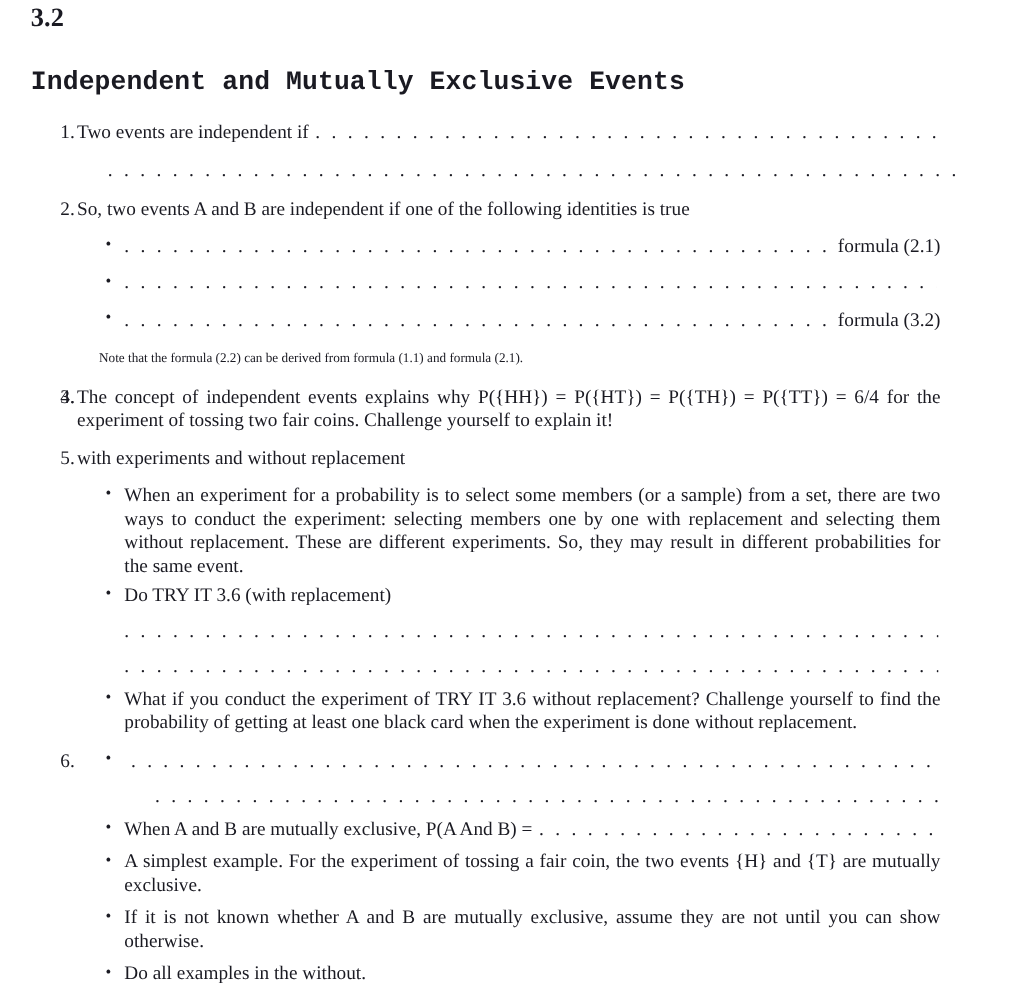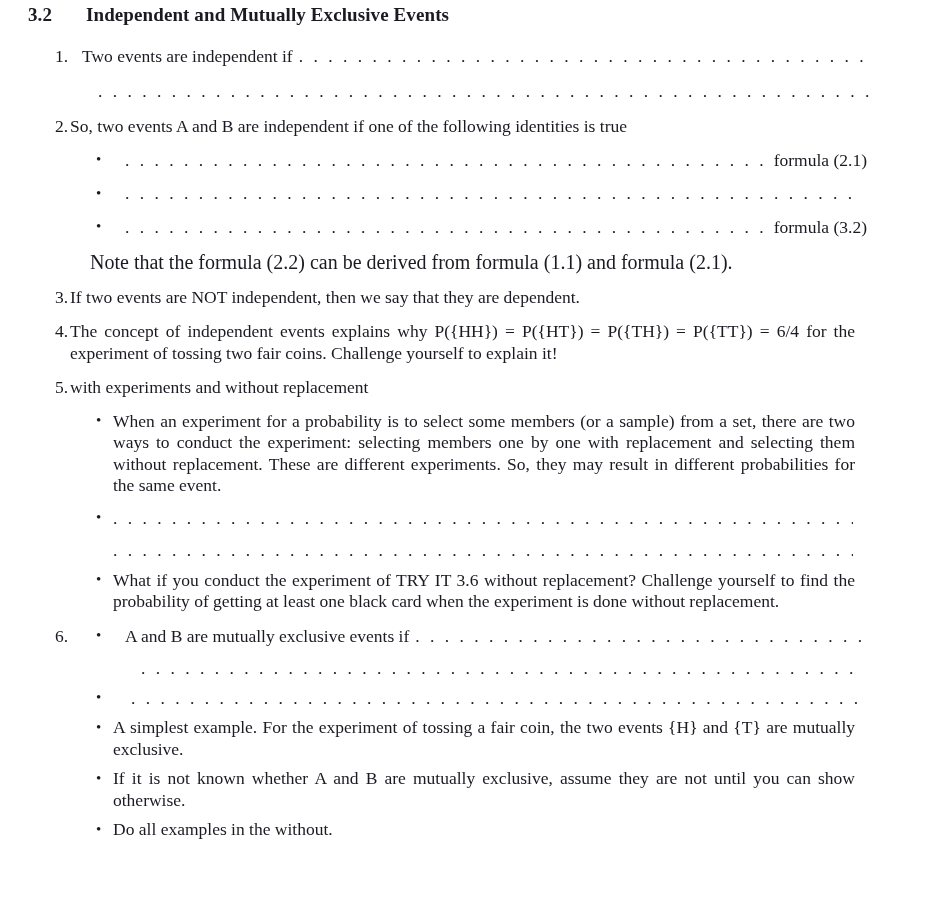--- a/index.html
+++ b/index.html
@@ -20,31 +20,33 @@
     height: 904px;
     box-sizing: border-box;
     padding: 0;
   }
 
   
   .section-heading {
     display: flex;
     align-items: baseline;
     font-weight: bold;
-    font-size: 19px;
+    font-size: 24px;
     letter-spacing: 0.1px;
     margin: 4px 0 0 0;
     padding: 0 0 0 28px;
+    flex-direction: column;
   }
   .section-number {
     width: 58px;
     flex: 0 0 58px;
   }
   .section-title {
     white-space: nowrap;
+    font-family: Liberation Mono, monospace;
   }
 
   
   .enum {
     margin: 0;
     padding: 0;
     list-style: none;
   }
   .enum > li {
     position: relative;
@@ -106,29 +108,28 @@
     letter-spacing: 3.0px;
     font-size: 17.5px;
     margin-top: 13px;
     height: 21.5px;
     line-height: 21.5px;
   }
 
   .note-line {
     display: block;
     margin-top: 14px;
-    font-size: 20px;
+    font-size: 12px;
     line-height: 21.5px;
   }
 
   .fill-flex {
     display: flex;
     align-items: baseline;
     width: 100%;
-    margin-left: 12px;
   }
   .fill-flex .lead { flex: 0 0 auto; white-space: nowrap; }
   .fill-flex .grow {
     flex: 1 1 auto;
     overflow: hidden;
     white-space: nowrap;
     letter-spacing: 3.0px;
     min-width: 0;
   }
   .fill-flex .tail { flex: 0 0 auto; white-space: nowrap; padding-left: 4px; font-family: Liberation Serif, serif; }
@@ -190,41 +191,41 @@
             </span>
           </li>
         </ul>
 
         <span class="note-line" style="margin-left:20px;">Note that the formula (2.2) can be derived from formula (1.1) and formula (2.1).</span>
       </span>
     </li>
 
     <li class="tight">
       <span class="marker">3.</span>
-      <span class="item-body nojust">If two events are NOT independent, then we say that they are dependent.</span>
     </li>
 
     <li class="tight">
       <span class="marker">4.</span>
       <span class="item-body">The concept of independent events explains why P({HH}) = P({HT}) = P({TH}) = P({TT}) = 6/4 for the experiment of tossing two fair coins. Challenge yourself to explain it!</span>
     </li>
 
     <li class="tight">
       <span class="marker">5.</span>
       <span class="item-body nojust">
         <span>with experiments and without replacement</span>
 
         <ul class="items" style="margin-top:12px;">
           <li style="margin-top:0;">
             <span class="bullet">•</span>
             <span class="bullet-body">When an experiment for a probability is to select some members (or a sample) from a set, there are two ways to conduct the experiment: selecting members one by one with replacement and selecting them without replacement. These are different experiments. So, they may result in different probabilities for the same event.</span>
           </li>
           <li style="margin-top:5px;">
             <span class="bullet">•</span>
             <span class="bullet-body nojust">
+              <span>Do TRY IT 3.6 (with replacement)</span>
               <span class="dotrow" style="width:740px;margin-top:11px;">. . . . . . . . . . . . . . . . . . . . . . . . . . . . . . . . . . . . . . . . . . . . . . . . . . . . . . . . . . . . . . . . . . . . . . . . . . . . . . . . . . . . . . . . . . . . . . . . . . . . . . . . . . . . . . . . . . . . . . . . . . . . . . . . . . . . . . . . . . . . . . . . . .</span>
               <span class="dotrow" style="width:740px;margin-top:11px;">. . . . . . . . . . . . . . . . . . . . . . . . . . . . . . . . . . . . . . . . . . . . . . . . . . . . . . . . . . . . . . . . . . . . . . . . . . . . . . . . . . . . . . . . . . . . . . . . . . . . . . . . . . . . . . . . . . . . . . . . . . . . . . . . . . . . . . . . . . . . . . . . . .</span>
             </span>
           </li>
           <li style="margin-top:8px;">
             <span class="bullet">•</span>
             <span class="bullet-body">What if you conduct the experiment of TRY IT 3.6 without replacement? Challenge yourself to find the probability of getting at least one black card when the experiment is done without replacement.</span>
           </li>
         </ul>
       </span>
@@ -232,30 +233,30 @@
 
     <li style="margin-top:13px;">
       <span class="marker">6.</span>
       <span class="item-body nojust">
 
         <ul class="items" style="margin-top:12px;">
           <li style="margin-top:0;">
             <span class="bullet">•</span>
             <span class="bullet-body nojust">
               <span class="fill-flex">
-                <span class="lead">A and B are mutually exclusive events if</span>
                 <span class="grow" style="padding-left:6px;">. . . . . . . . . . . . . . . . . . . . . . . . . . . . . . . . . . . . . . . . . . . . . . . . . . . . . . . . . . . . . . . . . . . . . . . . . . . . . . . . . . . . . . . . . . . . . . . . . . . . . . . . . . . . . . . . . . . . . . . . . . . . . . . . . . . . . . . . . . . . . . . . . .</span>
               </span>
               <span class="dotrow" style="width:712px;margin-left:28px;margin-top:11px;">. . . . . . . . . . . . . . . . . . . . . . . . . . . . . . . . . . . . . . . . . . . . . . . . . . . . . . . . . . . . . . . . . . . . . . . . . . . . . . . . . . . . . . . . . . . . . . . . . . . . . . . . . . . . . . . . . . . . . . . . . . . . . . . . . . . . . . . . . . . . . . . . . .</span>
             </span>
           </li>
           <li style="margin-top:8px;">
             <span class="bullet">•</span>
             <span class="bullet-body nojust">
               <span class="fill-flex">
+                <span class="lead">When A and B are mutually exclusive, P(A And B) =</span>
                 <span class="grow" style="padding-left:6px;">. . . . . . . . . . . . . . . . . . . . . . . . . . . . . . . . . . . . . . . . . . . . . . . . . . . . . . . . . . . . . . . . . . . . . . . . . . . . . . . . . . . . . . . . . . . . . . . . . . . . . . . . . . . . . . . . . . . . . . . . . . . . . . . . . . . . . . . . . . . . . . . . . .</span>
               </span>
             </span>
           </li>
           <li style="margin-top:8px;">
             <span class="bullet">•</span>
             <span class="bullet-body">A simplest example. For the experiment of tossing a fair coin, the two events {H} and {T} are mutually exclusive.</span>
           </li>
           <li style="margin-top:8px;">
             <span class="bullet">•</span>

